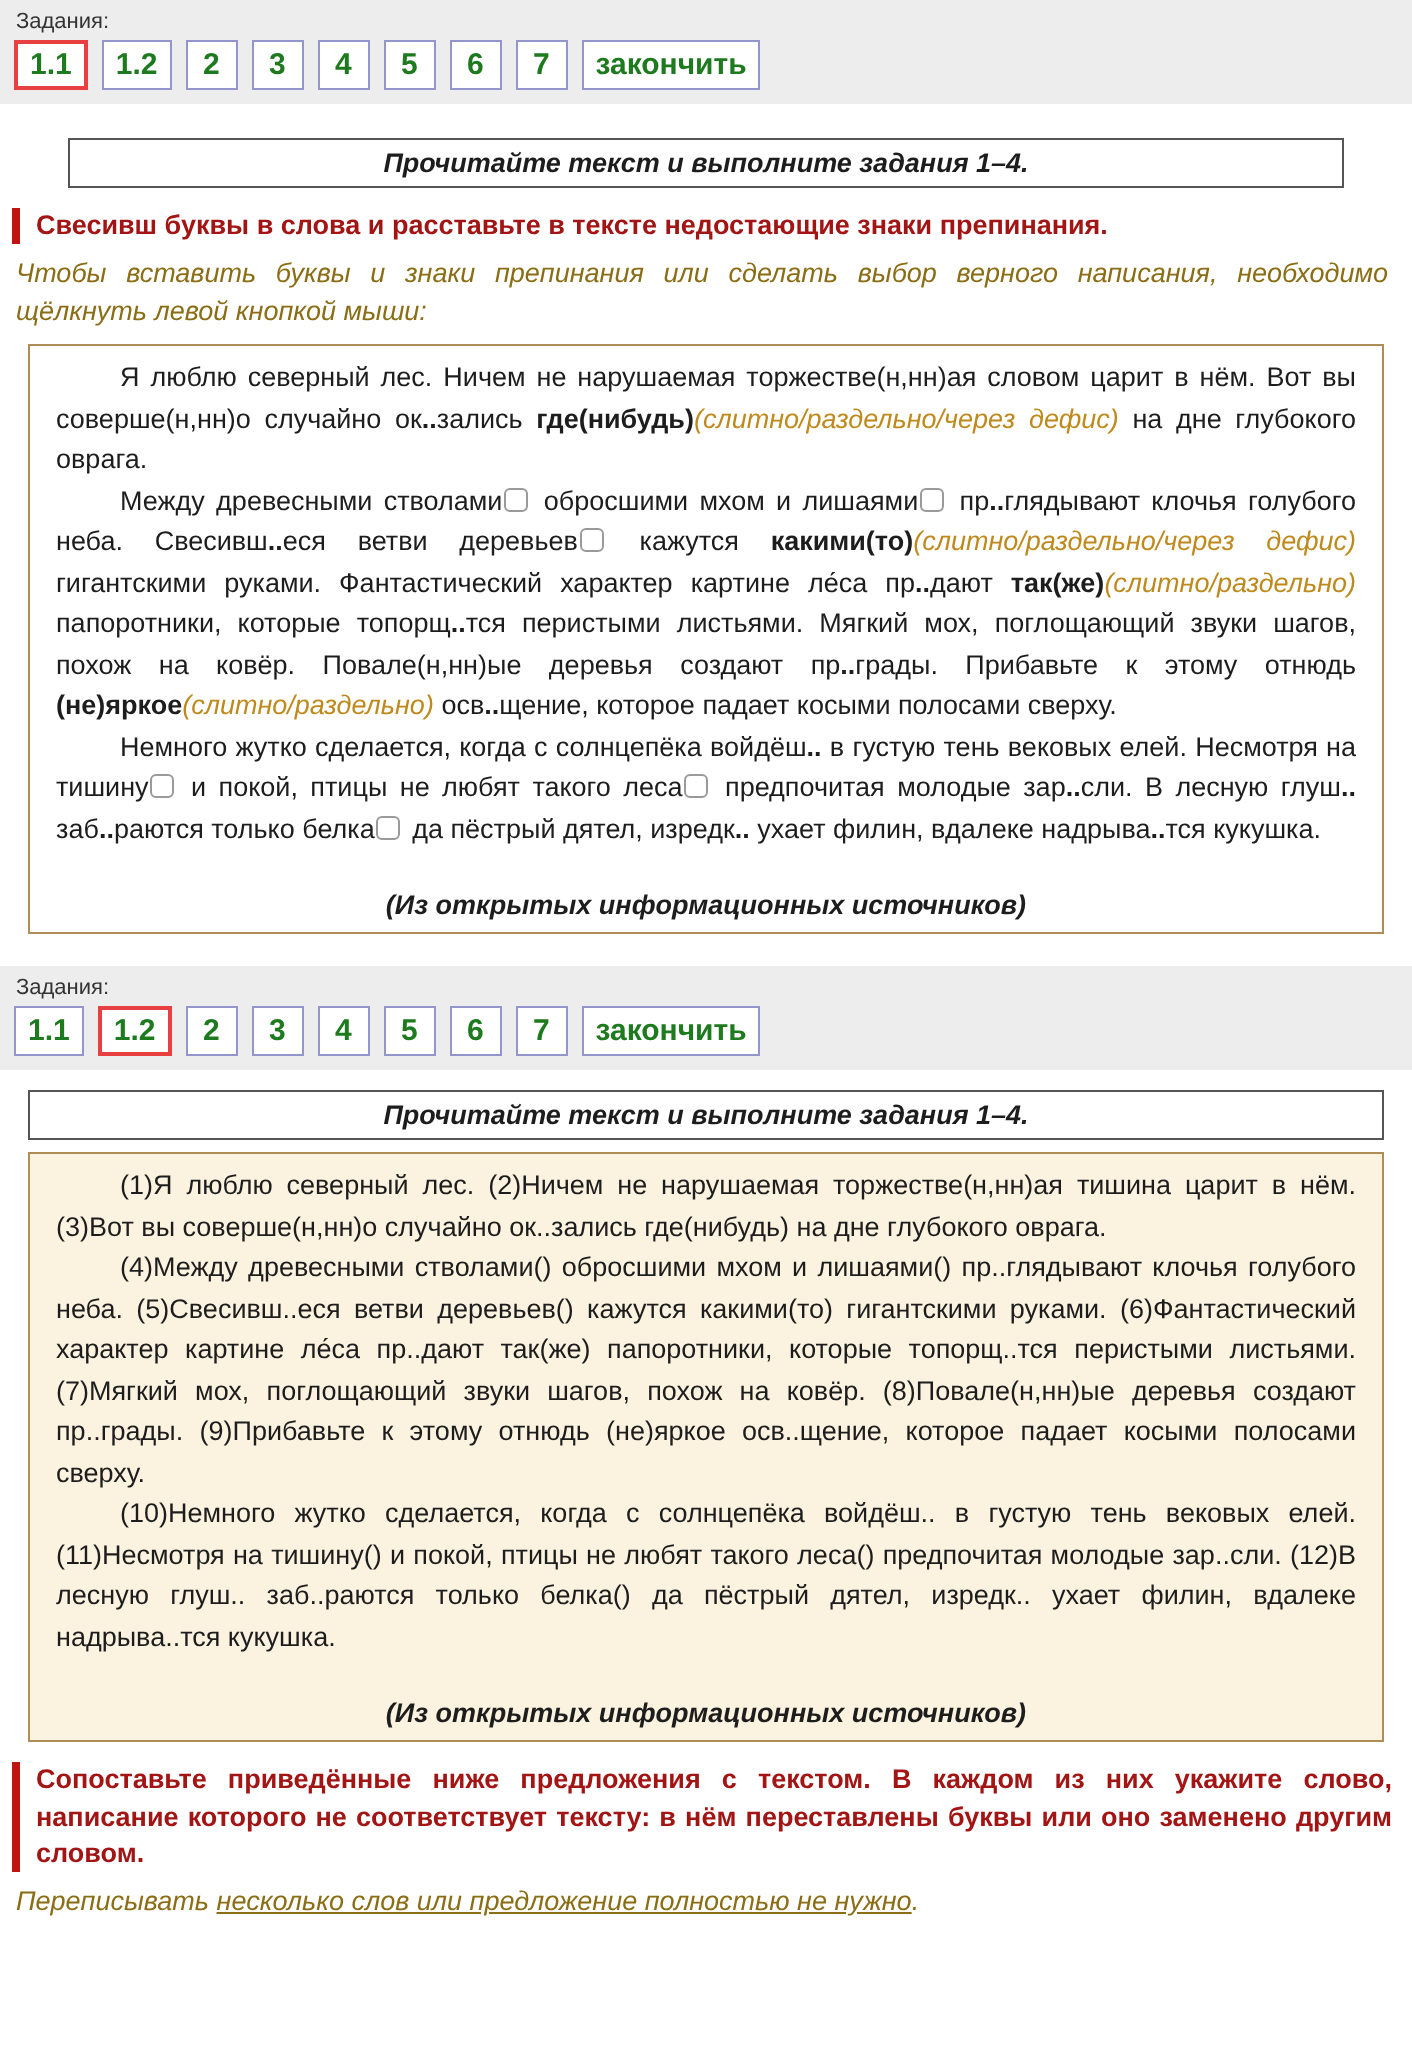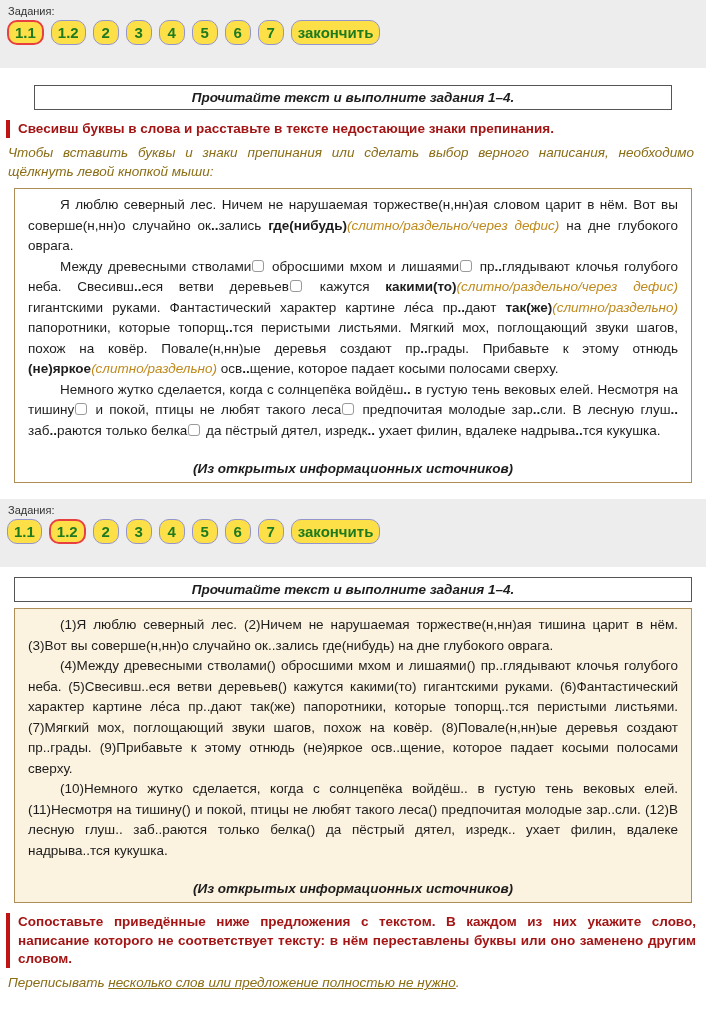--- a/index.html
+++ b/index.html
@@ -5,26 +5,26 @@
   * { box-sizing: border-box; }
   html,body { margin:0; padding:0; }
   body {
     width:706px;
     background:#fff;
     font-family:"Liberation Sans","DejaVu Sans",sans-serif;
     font-size:13.5px;
     color:#1d1d1d;
   }
   
-  .nav-strip { background:#ededed; padding:5px 7px 23px 7px; }
+  .nav-strip { background:#ededed; padding:5px 7px 7px 7px; }
   .nav-label { font-size:11px; color:#333; margin:0 0 3px 1px; }
   .nav-buttons { display:flex; gap:7px; align-items:center; }
   .nav-btn {
     min-width:26px; height:25px;
-    background:#fde047; border:1px solid #9595cd; border-radius:10px;
+    background:#ffffff; border:1px solid #9595cd; border-radius:0;
     color:#1e7a1e; font-weight:bold; font-size:15px;
     font-family:"Liberation Sans",sans-serif;
     display:flex; align-items:center; justify-content:center;
     padding:0 6px; cursor:pointer; line-height:1;
   }
   .nav-btn.active { border:2px solid #e84040; }
   
   .header-box {
     border:1px solid #555; background:#fff;
     text-align:center; font-weight:bold; font-style:italic;

